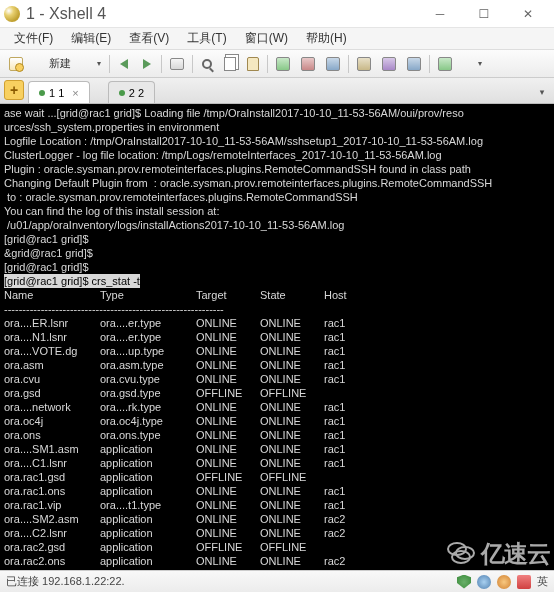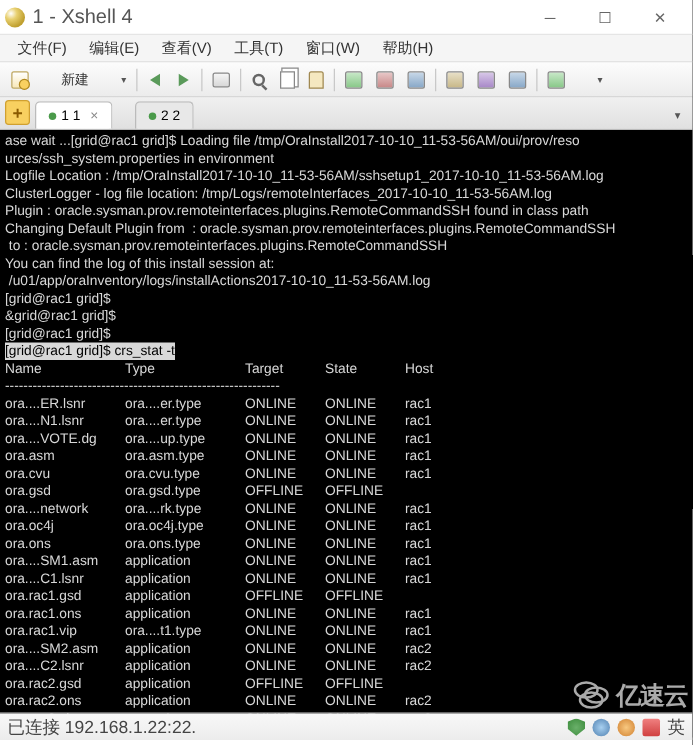--- a/index.html
+++ b/index.html
@@ -39,28 +39,28 @@
 .tab .x { color: #888; font-size: 11px; margin-left: 4px; }
 .dropdown-arrow { width: 16px; height: 16px; margin-left: auto; margin-bottom: 3px; display: flex; align-items: center; justify-content: center; color: #555; cursor: pointer; font-size: 9px; }
 .terminal { background: #000; color: #d8d8d8; font-family: Consolas, "Courier New", monospace; font-size: 11px; line-height: 14px; padding: 2px 4px; white-space: pre; overflow: hidden; height: 486px; position: relative; }
 .hl { background: #d8d8d8; color: #000; }
 .terminal-row span { display: inline-block; }
 .col-name { width: 96px; }
 .col-type { width: 96px; }
 .col-target { width: 64px; }
 .col-state { width: 64px; }
 .col-host { width: 48px; }
-.statusbar { height: 22px; position: absolute; bottom: 4px; left: 0; right: 0; display: flex; align-items: center; padding: 0 6px; background: linear-gradient(#f8f8f8,#ececec); border-top: 1px solid #ccc; font-size: 14px; color: #444; gap: 6px; }
+.statusbar { height: 22px; position: absolute; bottom: 4px; left: 0; right: 0; display: flex; align-items: center; padding: 0 6px; background: linear-gradient(#f8f8f8,#ececec); border-top: 1px solid #ccc; font-size: 11px; color: #444; gap: 6px; }
 .statusbar .spacer { flex: 1; }
 .status-ico { width: 14px; height: 14px; display: inline-block; border-radius: 2px; }
 .status-ico.shield { background: radial-gradient(circle,#6ab06a,#3a8a3a); clip-path: polygon(50% 0,100% 20%,100% 60%,50% 100%,0 60%,0 20%); }
 .status-ico.globe { background: radial-gradient(circle,#a8d0f0,#5080b0); border-radius: 50%; }
 .status-ico.orange { background: radial-gradient(circle,#f8c880,#d08030); border-radius: 50%; }
 .status-ico.flag { background: linear-gradient(#f08080,#d04040); }
-.watermark { position: absolute; right: 4px; bottom: 26px; font-size: 20px; font-weight: bold; color: #c8c8c8; display: flex; align-items: center; gap: 2px; pointer-events: none; opacity: 0.85; letter-spacing: -1px; }
+.watermark { position: absolute; right: 4px; bottom: 26px; font-size: 24px; font-weight: bold; color: #c8c8c8; display: flex; align-items: center; gap: 2px; pointer-events: none; opacity: 0.85; letter-spacing: -1px; }
 .watermark .ovals { position: relative; width: 32px; height: 24px; }
 .watermark .ovals span { position: absolute; width: 20px; height: 14px; border: 2px solid #c8c8c8; border-radius: 50%; }
 .watermark .ovals span:nth-child(2){ left: 8px; top: 4px; }
 .watermark .ovals span:nth-child(3){ left: 4px; top: 8px; }
 </style>
 </head>
 <body>
 
 <div class="titlebar">
   <span class="icon"></span>

